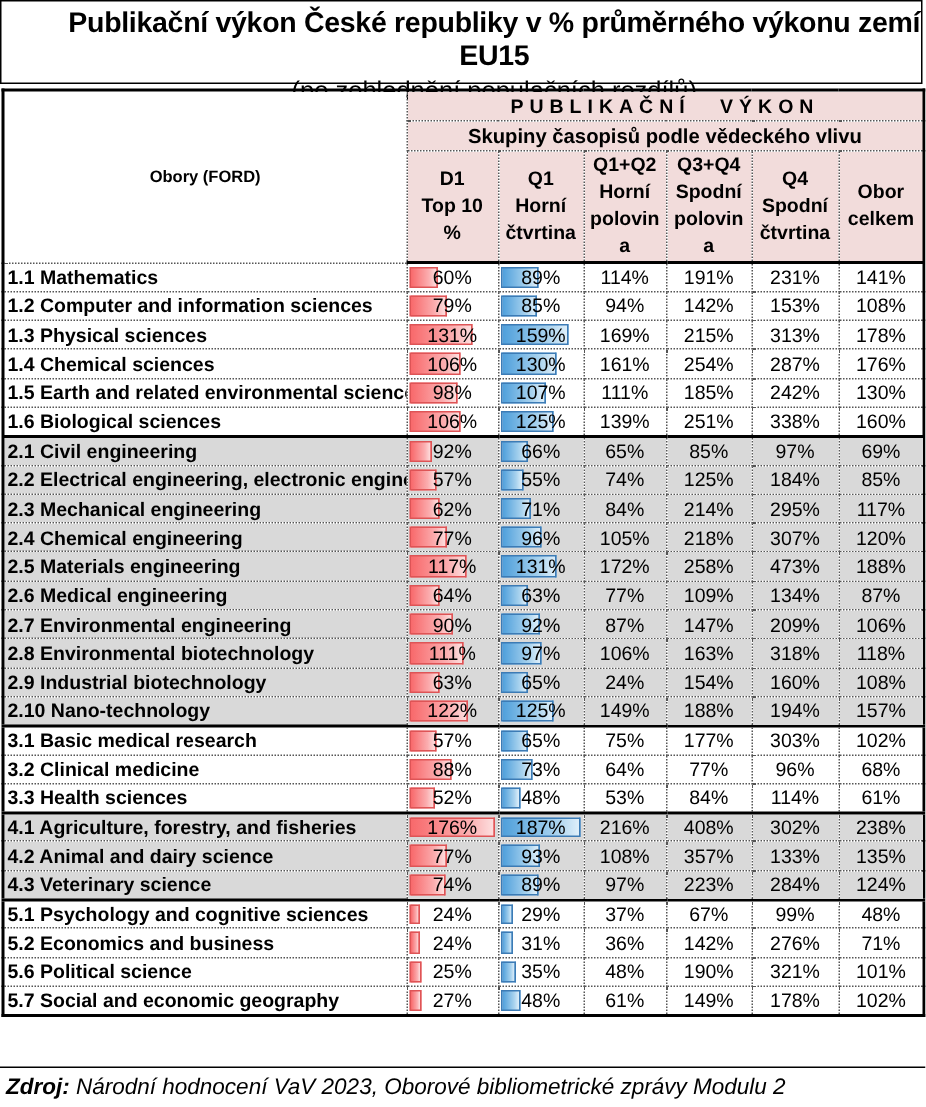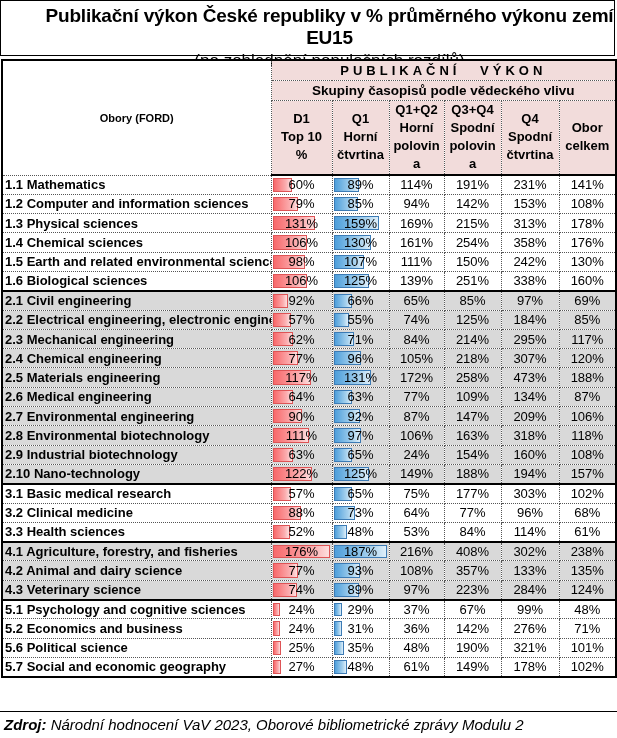--- a/index.html
+++ b/index.html
@@ -169,29 +169,29 @@
             <td class="val"><span class="vtext">215%</span></td>
             <td class="val"><span class="vtext">313%</span></td>
             <td class="val"><span class="vtext">178%</span></td>
           </tr>
           <tr>
             <td class="rowlabel">1.4 Chemical sciences</td>
             <td class="val"><div class="bar bar-red" style="width: 57.8%;"></div><span class="vtext">106%</span></td>
             <td class="val"><div class="bar bar-blue" style="width: 66.7%;"></div><span class="vtext">130%</span></td>
             <td class="val"><span class="vtext">161%</span></td>
             <td class="val"><span class="vtext">254%</span></td>
-            <td class="val"><span class="vtext">358%</span></td>
+            <td class="val"><span class="vtext">287%</span></td>
             <td class="val"><span class="vtext">176%</span></td>
           </tr>
           <tr>
             <td class="rowlabel">1.5 Earth and related environmental science</td>
             <td class="val"><div class="bar bar-red" style="width: 53.5%;"></div><span class="vtext">98%</span></td>
             <td class="val"><div class="bar bar-blue" style="width: 54.9%;"></div><span class="vtext">107%</span></td>
             <td class="val"><span class="vtext">111%</span></td>
-            <td class="val"><span class="vtext">150%</span></td>
+            <td class="val"><span class="vtext">185%</span></td>
             <td class="val"><span class="vtext">242%</span></td>
             <td class="val"><span class="vtext">130%</span></td>
           </tr>
           <tr>
             <td class="rowlabel">1.6 Biological sciences</td>
             <td class="val"><div class="bar bar-red" style="width: 57.8%;"></div><span class="vtext">106%</span></td>
             <td class="val"><div class="bar bar-blue" style="width: 64.2%;"></div><span class="vtext">125%</span></td>
             <td class="val"><span class="vtext">139%</span></td>
             <td class="val"><span class="vtext">251%</span></td>
             <td class="val"><span class="vtext">338%</span></td>

